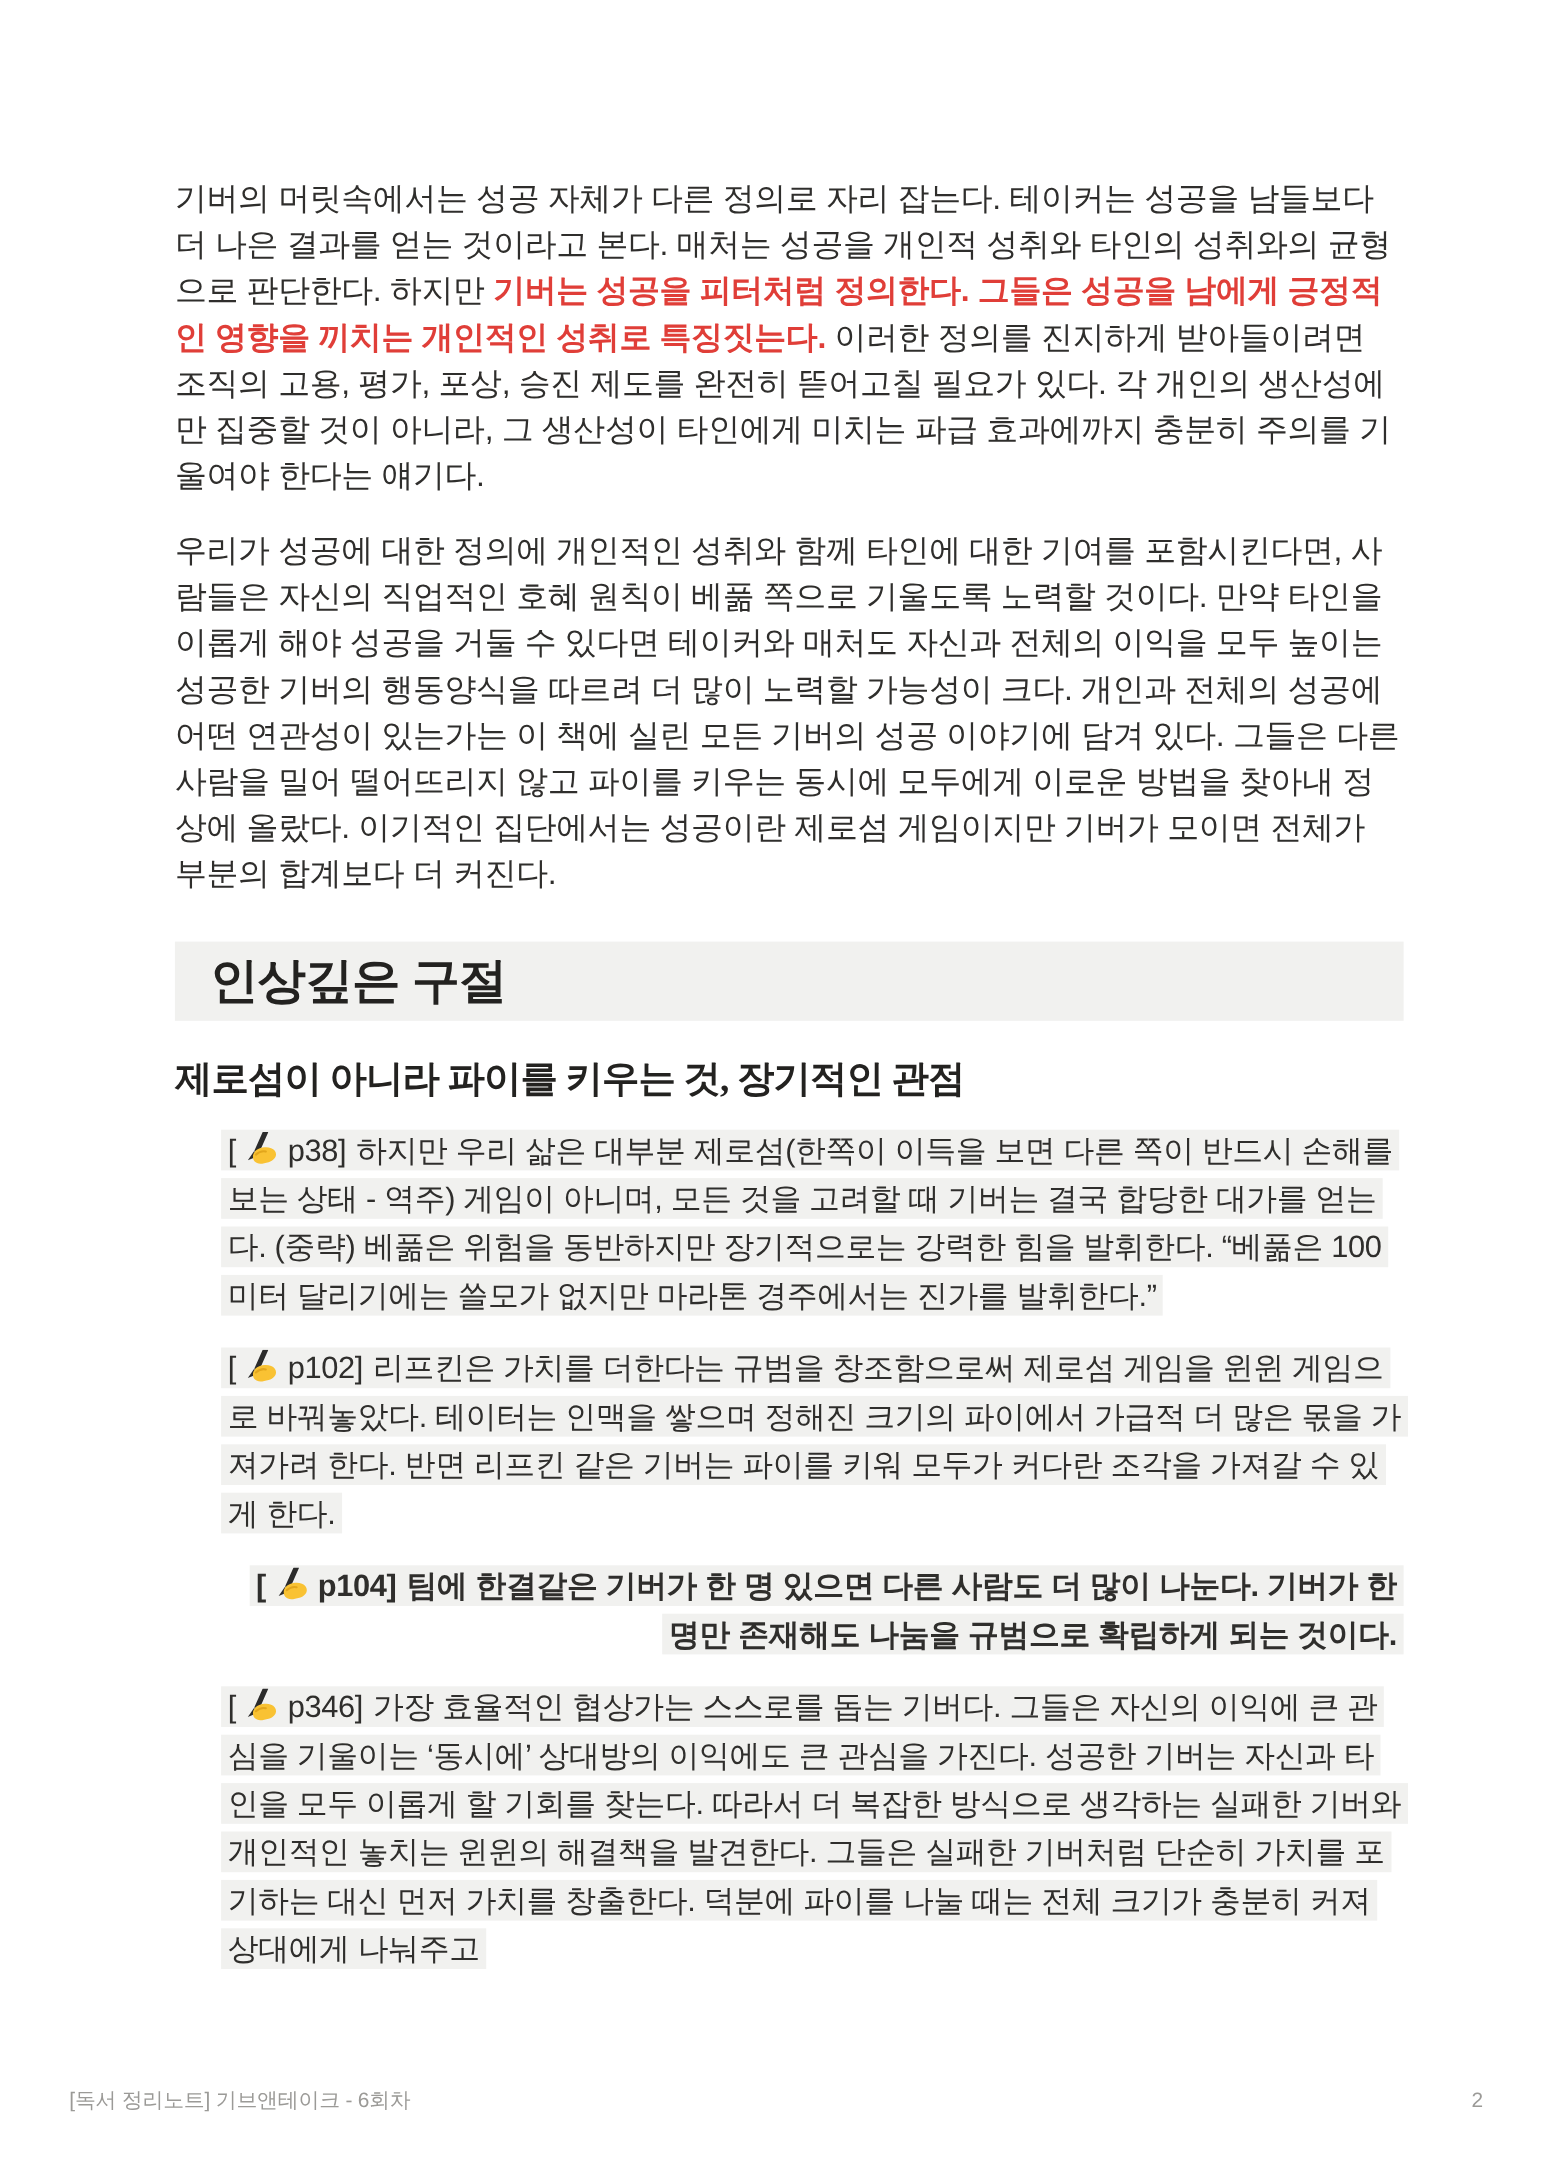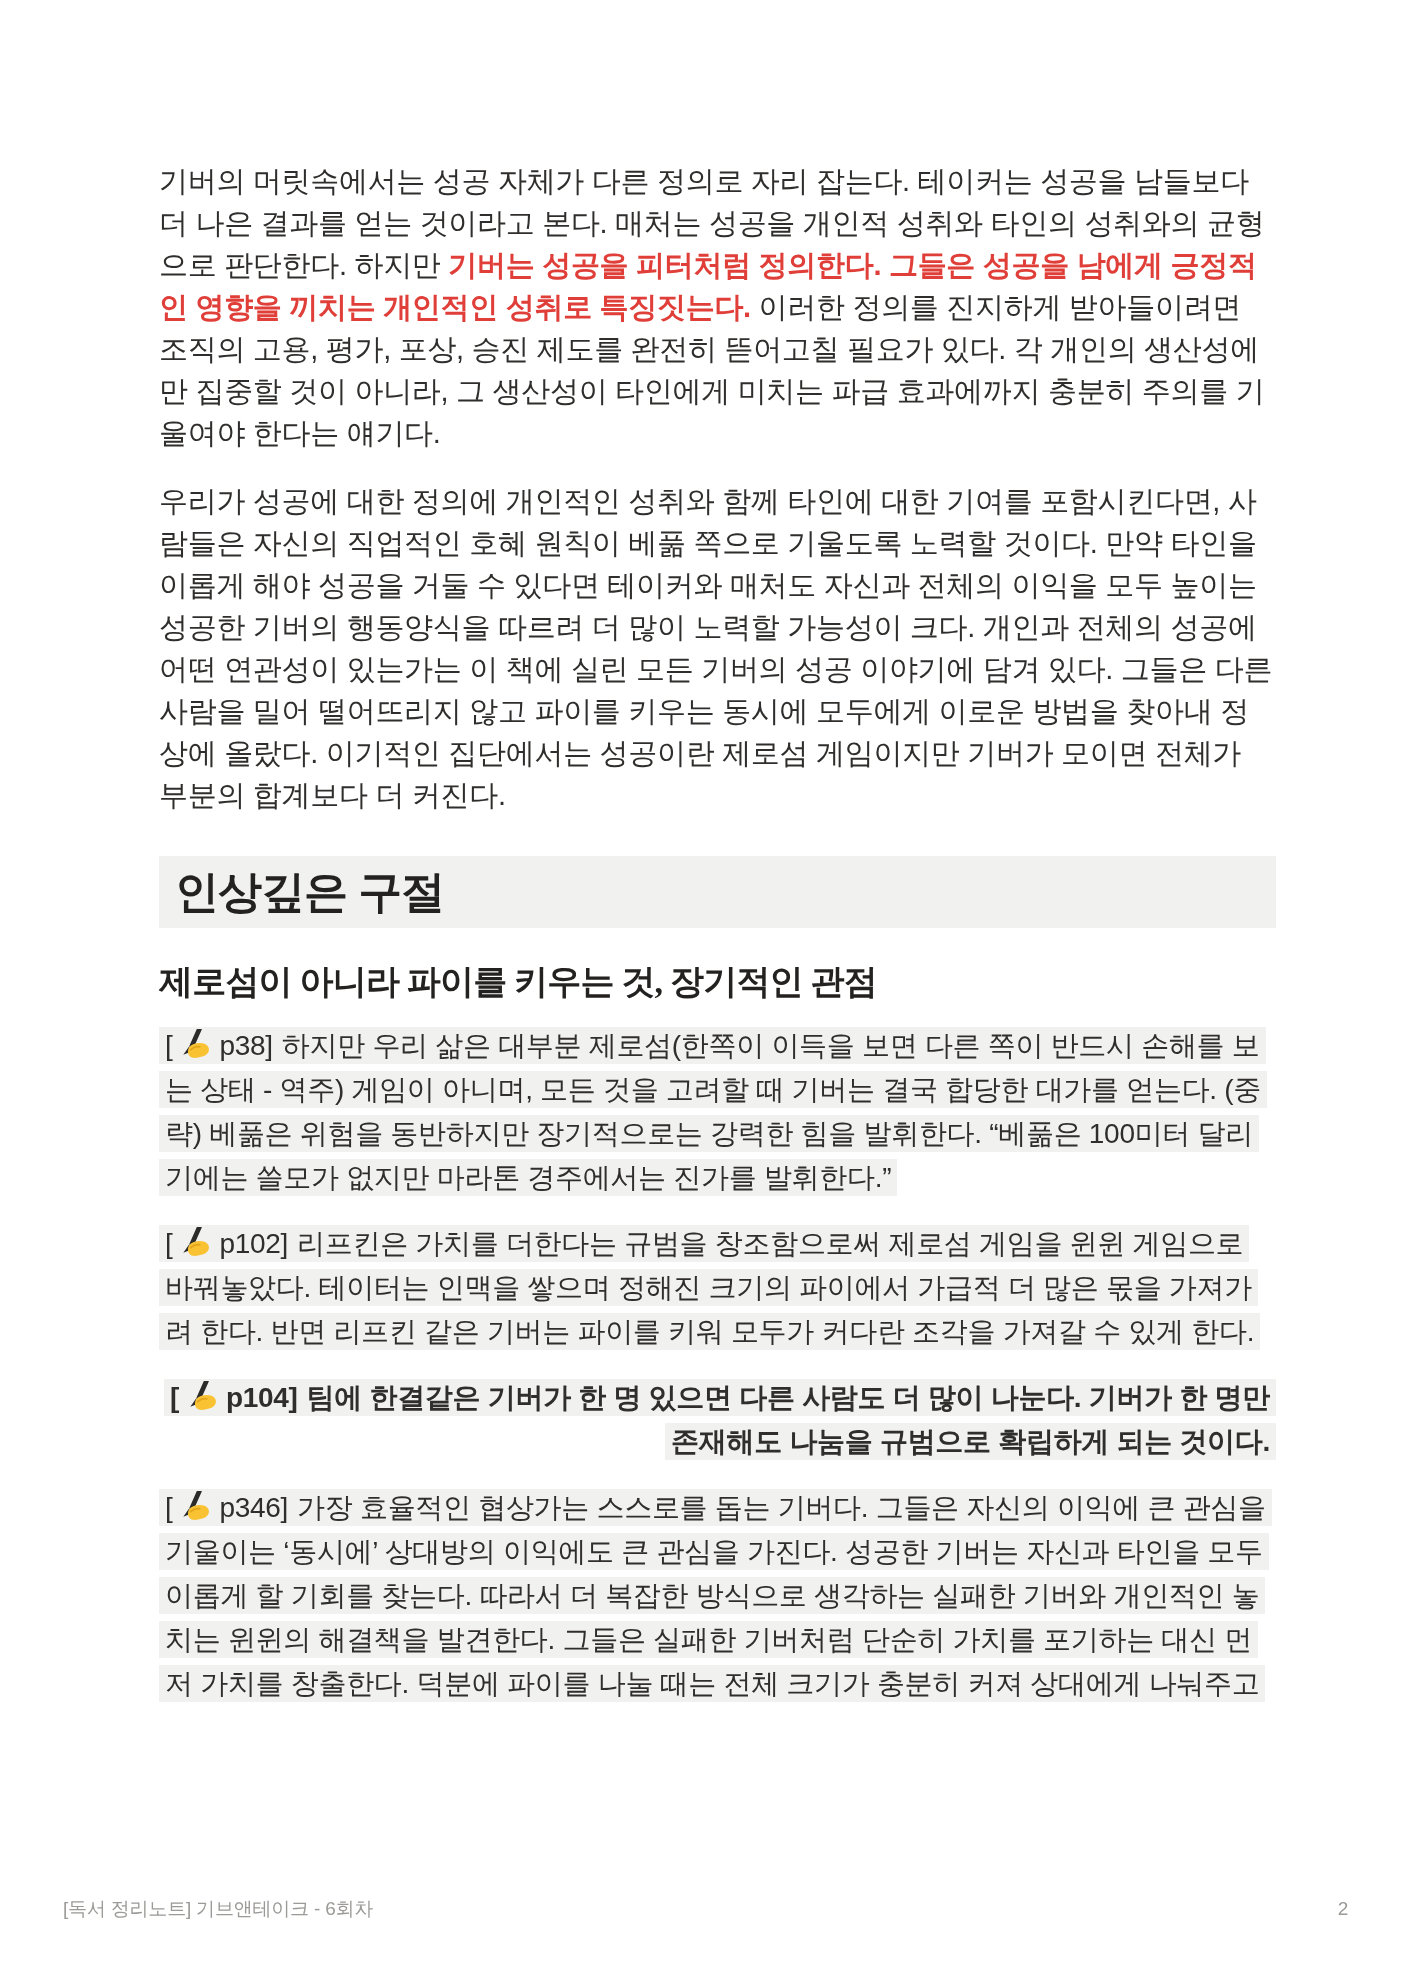--- a/index.html
+++ b/index.html
@@ -14,36 +14,36 @@
   }
   .body-para {
     font-size:29px; line-height:42px; letter-spacing:-0.3px;
     text-align:left;
   }
   .body-para + .body-para { margin-top:26px; }
   .red-bold { color:#e03e38; font-weight:700; }
 
   .h1-band {
     margin-top:40px; background:#f1f1ef;
-    padding:8px 16px; width:100%;
+    padding:8px 32px; width:100%;
   }
   .h1-band h1 { font-size:44px; line-height:56px; font-weight:800; letter-spacing:-1px; color:#232220; }
   h2.sub {
     margin-top:30px; font-size:34px; line-height:48px; font-weight:700;
     letter-spacing:-0.8px; color:#232220;font-family:Liberation Serif, serif;
   }
   .quotes { margin-top:18px; }
   .quote {
     font-size:28px; line-height:44px; letter-spacing:-0.3px;
     margin-bottom:22px;
   }
   .quote.bold { font-weight:700;text-align:right; }
   .hl {
     background:#f1f1ef; padding:3px 6px;
-    -webkit-box-decoration-break:clone; box-decoration-break:clone;
+    -webkit-box-decoration-break:clone; box-decoration-break:clone;margin-left:42px;
   }
   .hand-icon {
     display:inline-block; width:31px; height:31px;
     vertical-align:-5px; margin:0 9px 0 7px;
   }
   .quote-text { margin-left:9px; }
 
   .footer {
     position:absolute; left:63px; right:56px; top:1896px;
     display:flex; justify-content:space-between; align-items:baseline;

